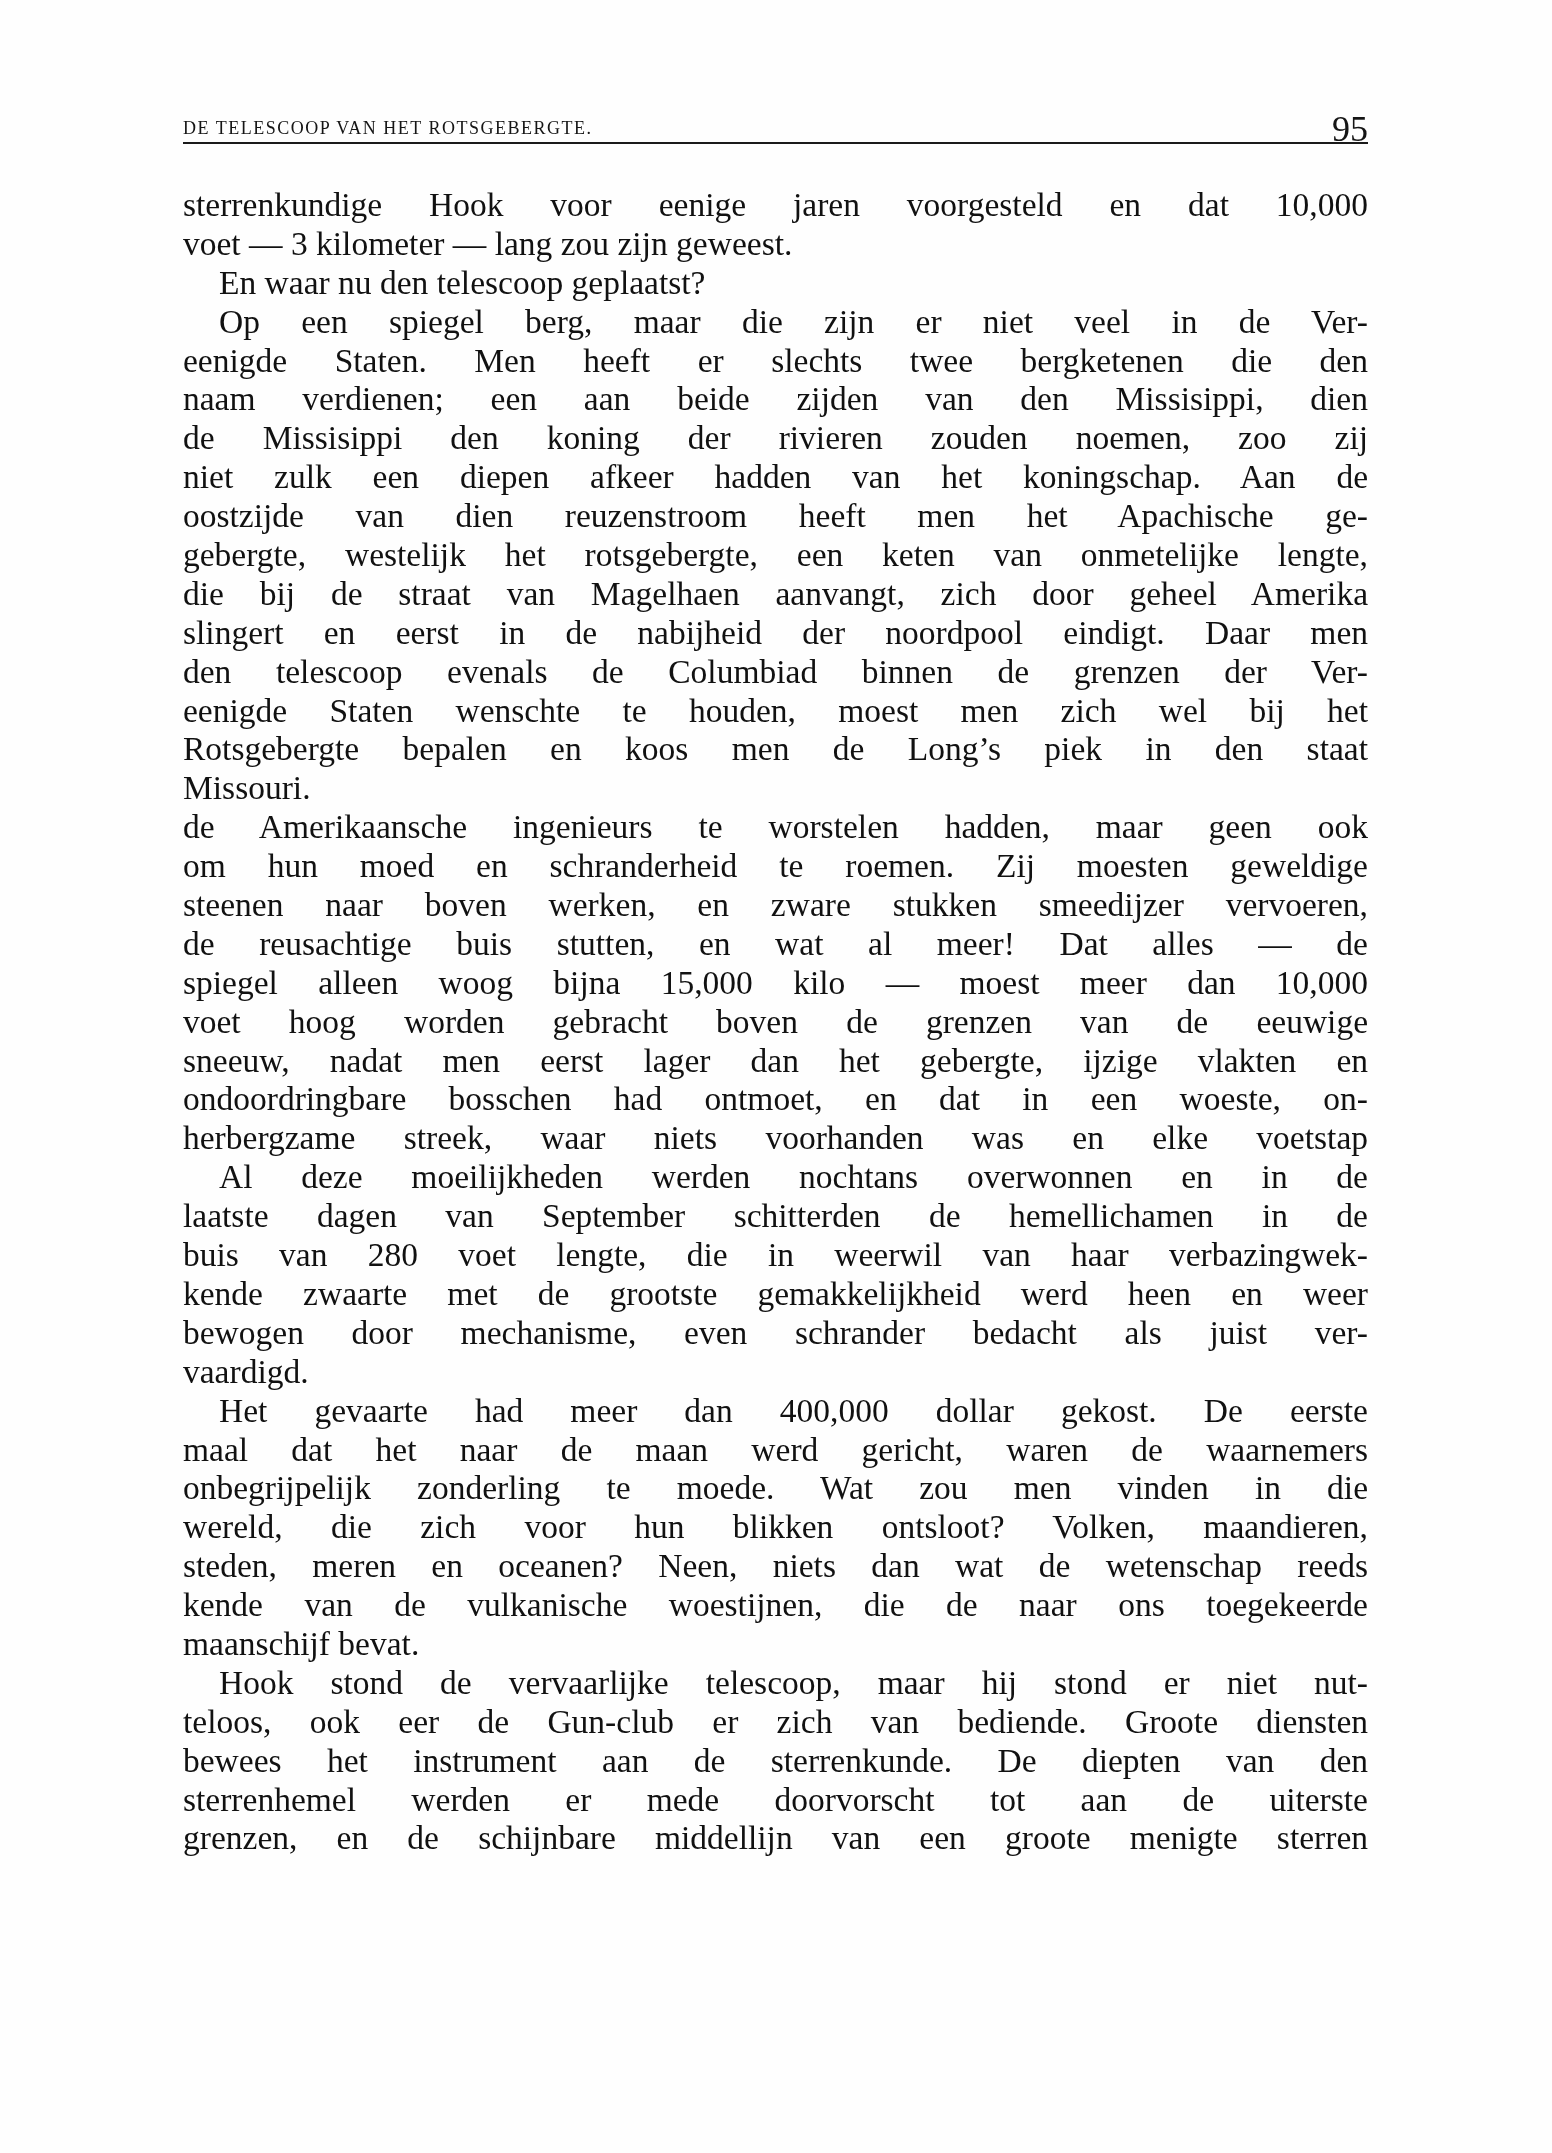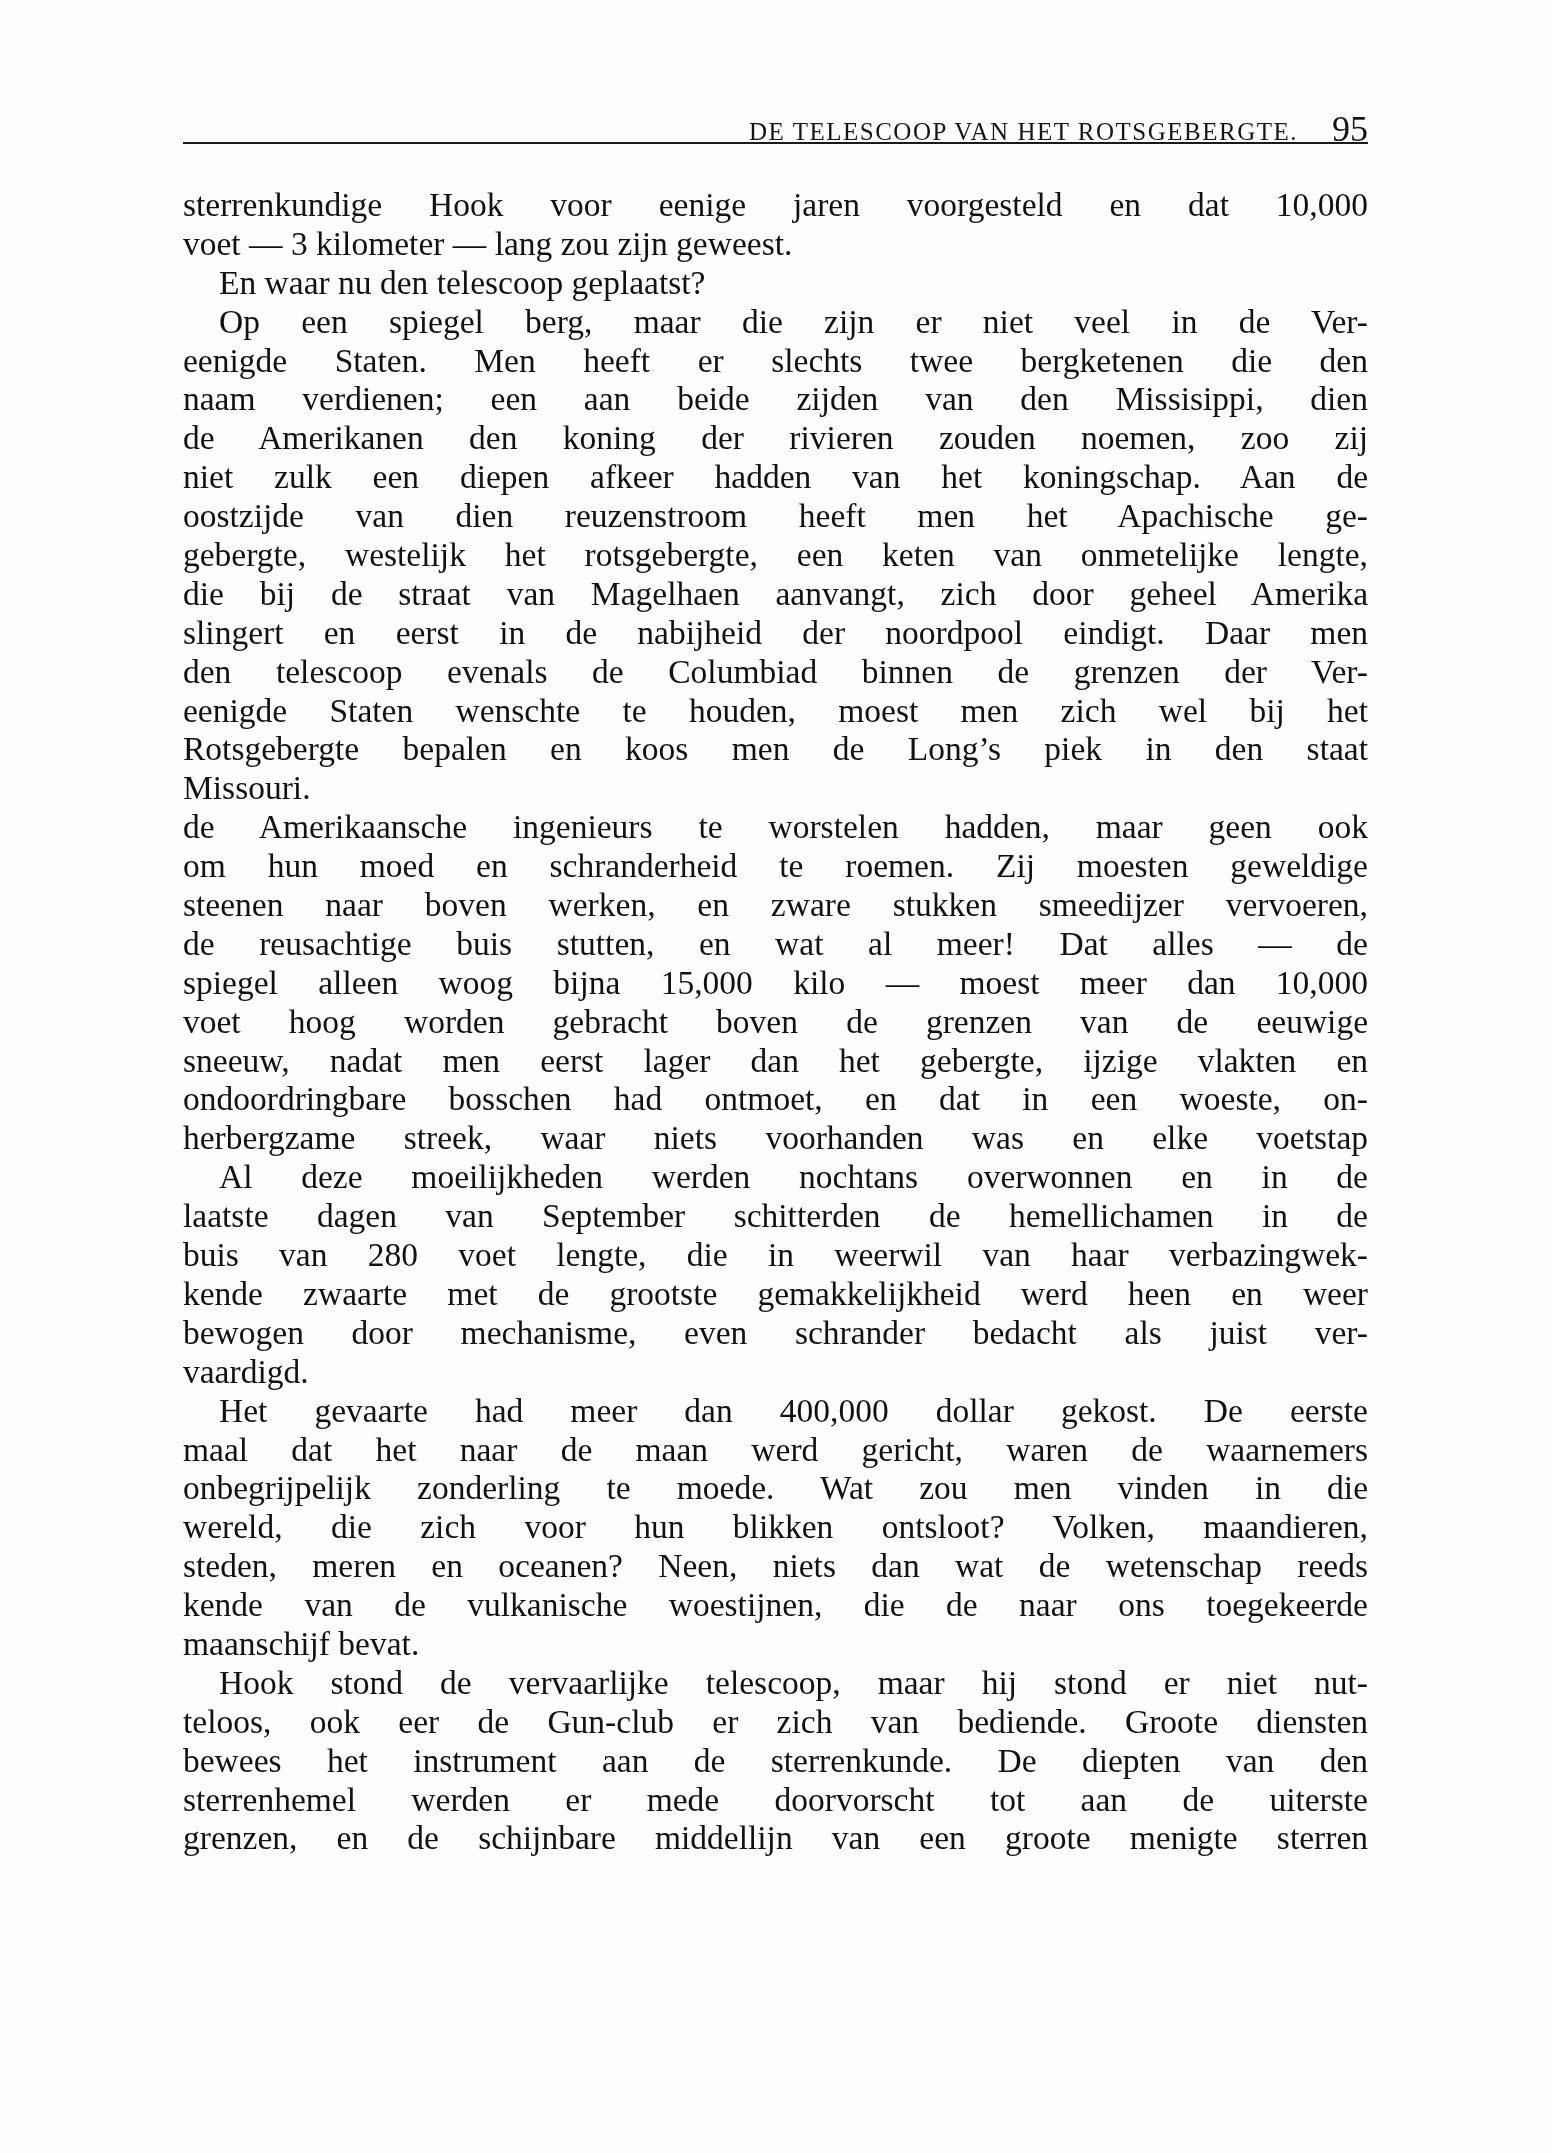--- a/index.html
+++ b/index.html
@@ -7,21 +7,21 @@
     .page {
       position: absolute; left: 0; top: 0; width: 1552px; height: 2153px;
       background: #fefefe; color: #111111;
       font-family: "Liberation Serif", "DejaVu Serif", serif;
     }
     .running-head {
       position: absolute; left: 183px; top: 118px; width: 1185px; height: 44px;
     }
     .running-title {
       position: absolute; left: 0; right: 70px; top: 0;
-      text-align: right; font-size: 25px; letter-spacing: 1.5px;
+      text-align: left; font-size: 18px; letter-spacing: 1.5px;
       font-family: "Liberation Serif", "DejaVu Serif", serif; color: #151515;
     }
     .page-number {
       position: absolute; right: 0; top: -10px; font-size: 36px; color: #151515;
     }
     .head-rule {
       position: absolute; left: 183px; top: 142px; width: 1185px; height: 0;
       border-top: 2.5px solid #1a1a1a;
     }
     .body-text {
@@ -50,21 +50,21 @@
         <span class="line">sterrenkundige Hook voor eenige jaren voorgesteld en dat 10,000</span>
         <span class="line last">voet — 3 kilometer — lang zou zijn geweest.</span>
       </div>
       <div class="paragraph">
         <span class="line indent last">En waar nu den telescoop geplaatst?</span>
       </div>
       <div class="paragraph">
         <span class="line indent">Op een spiegel berg, maar die zijn er niet veel in de Ver-</span>
         <span class="line">eenigde Staten. Men heeft er slechts twee bergketenen die den</span>
         <span class="line">naam verdienen; een aan beide zijden van den Missisippi, dien</span>
-        <span class="line">de Amerikanen den koning der rivieren zouden noemen, zoo zij</span>
+        <span class="line">de Missisippi den koning der rivieren zouden noemen, zoo zij</span>
         <span class="line">niet zulk een diepen afkeer hadden van het koningschap. Aan de</span>
         <span class="line">oostzijde van dien reuzenstroom heeft men het Apachische ge-</span>
         <span class="line">gebergte, westelijk het rotsgebergte, een keten van onmetelijke lengte,</span>
         <span class="line">die bij de straat van Magelhaen aanvangt, zich door geheel Amerika</span>
         <span class="line">slingert en eerst in de nabijheid der noordpool eindigt. Daar men</span>
         <span class="line">den telescoop evenals de Columbiad binnen de grenzen der Ver-</span>
         <span class="line">eenigde Staten wenschte te houden, moest men zich wel bij het</span>
         <span class="line">Rotsgebergte bepalen en koos men de Long’s piek in den staat</span>
         <span class="line last">Missouri.</span>
       </div>

